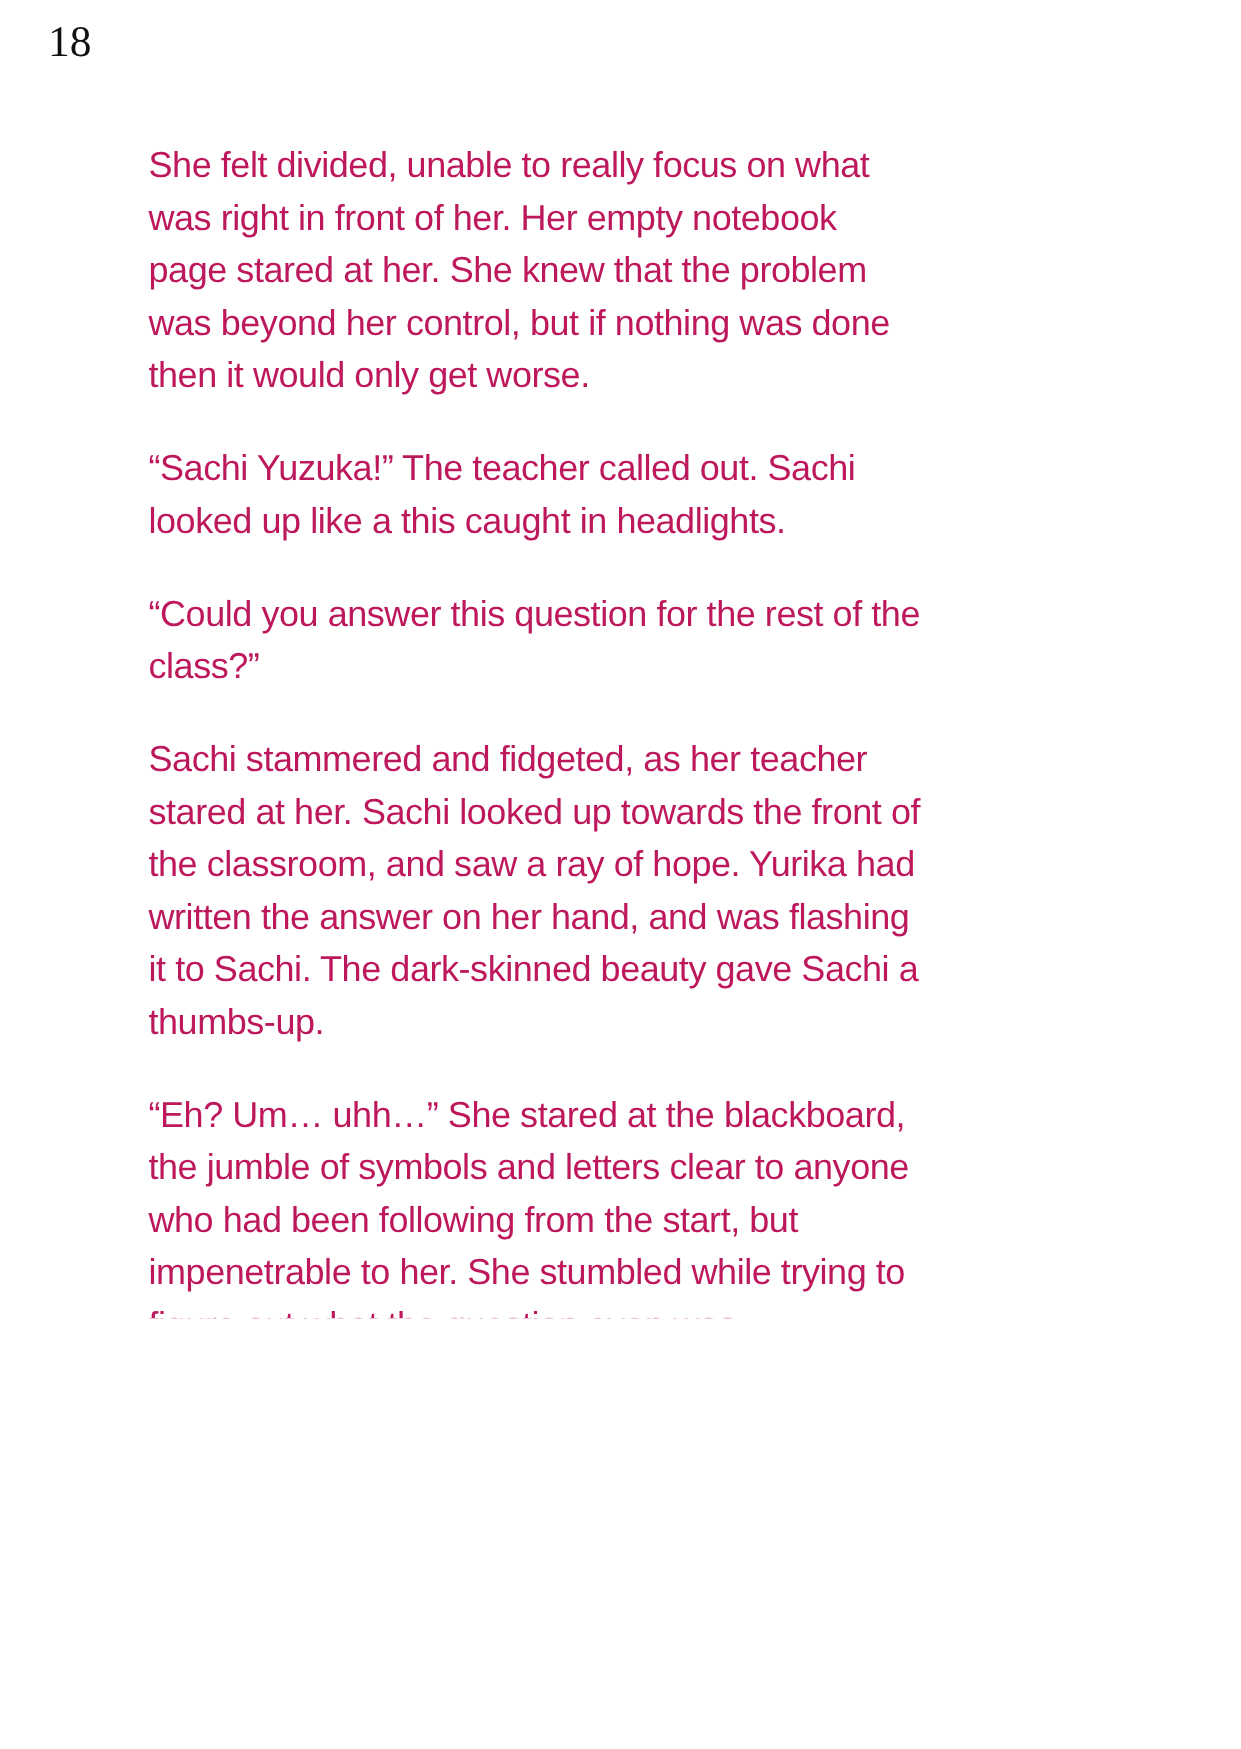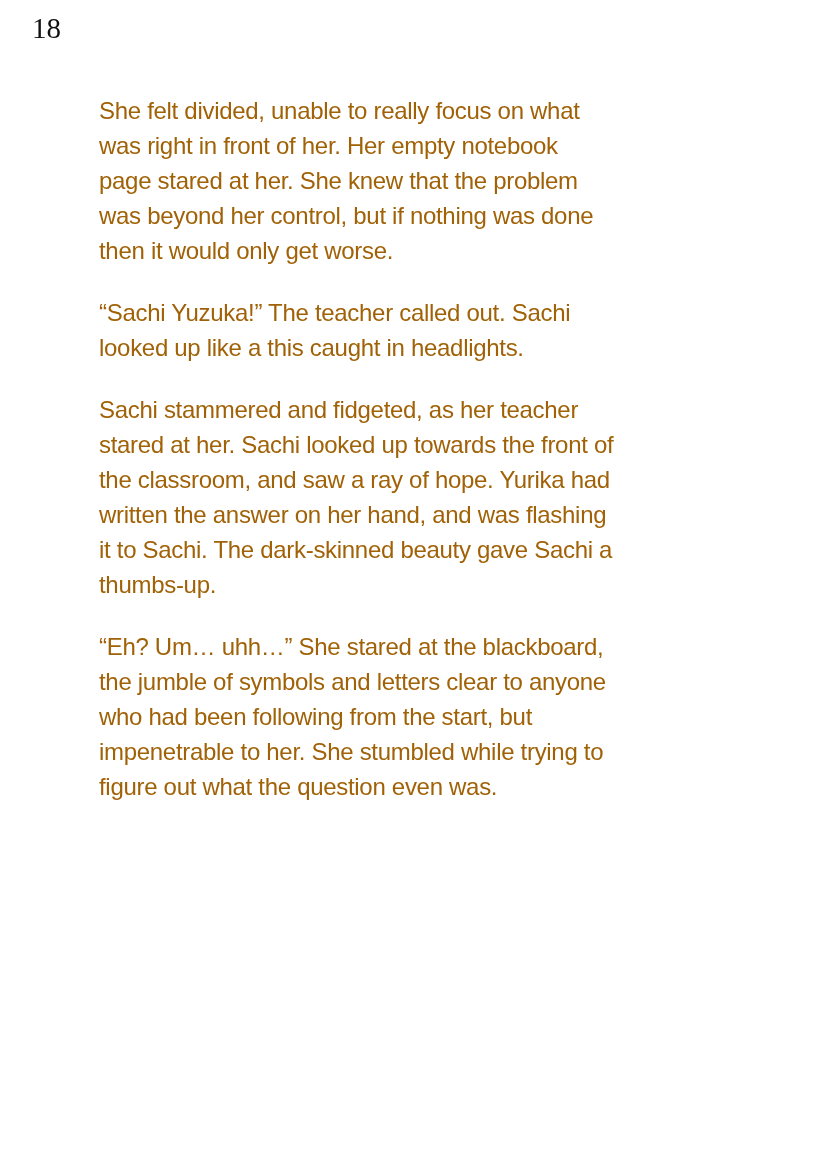--- a/index.html
+++ b/index.html
@@ -22,21 +22,21 @@
     font-family: "Liberation Serif", "DejaVu Serif", serif;
     font-size: 29px;
     line-height: 36px;
     color: #111111;
   }
   .content {
     position: absolute;
     top: 93px;
     left: 99px;
     width: 660px;
-    color: #a16207;
+    color: #be185d;
   }
   .content p {
     margin: 0 0 27px 0;
     font-size: 24px;
     line-height: 35px;
     letter-spacing: -0.3px;
     white-space: pre-line; 
   }
   .content p:last-child {
     margin-bottom: 0;
@@ -49,20 +49,22 @@
   <div class="page-number">18</div>
 
   <div class="content">
     <p>She felt divided, unable to really focus on what
 was right in front of her. Her empty notebook
 page stared at her. She knew that the problem
 was beyond her control, but if nothing was done
 then it would only get worse.</p>
     <p>“Sachi Yuzuka!” The teacher called out. Sachi
 looked up like a this caught in headlights.</p>
+    <p>“Could you answer this question for the rest of the
+class?”</p>
     <p>Sachi stammered and fidgeted, as her teacher
 stared at her. Sachi looked up towards the front of
 the classroom, and saw a ray of hope. Yurika had
 written the answer on her hand, and was flashing
 it to Sachi. The dark-skinned beauty gave Sachi a
 thumbs-up.</p>
     <p>“Eh? Um… uhh…” She stared at the blackboard,
 the jumble of symbols and letters clear to anyone
 who had been following from the start, but
 impenetrable to her. She stumbled while trying to

